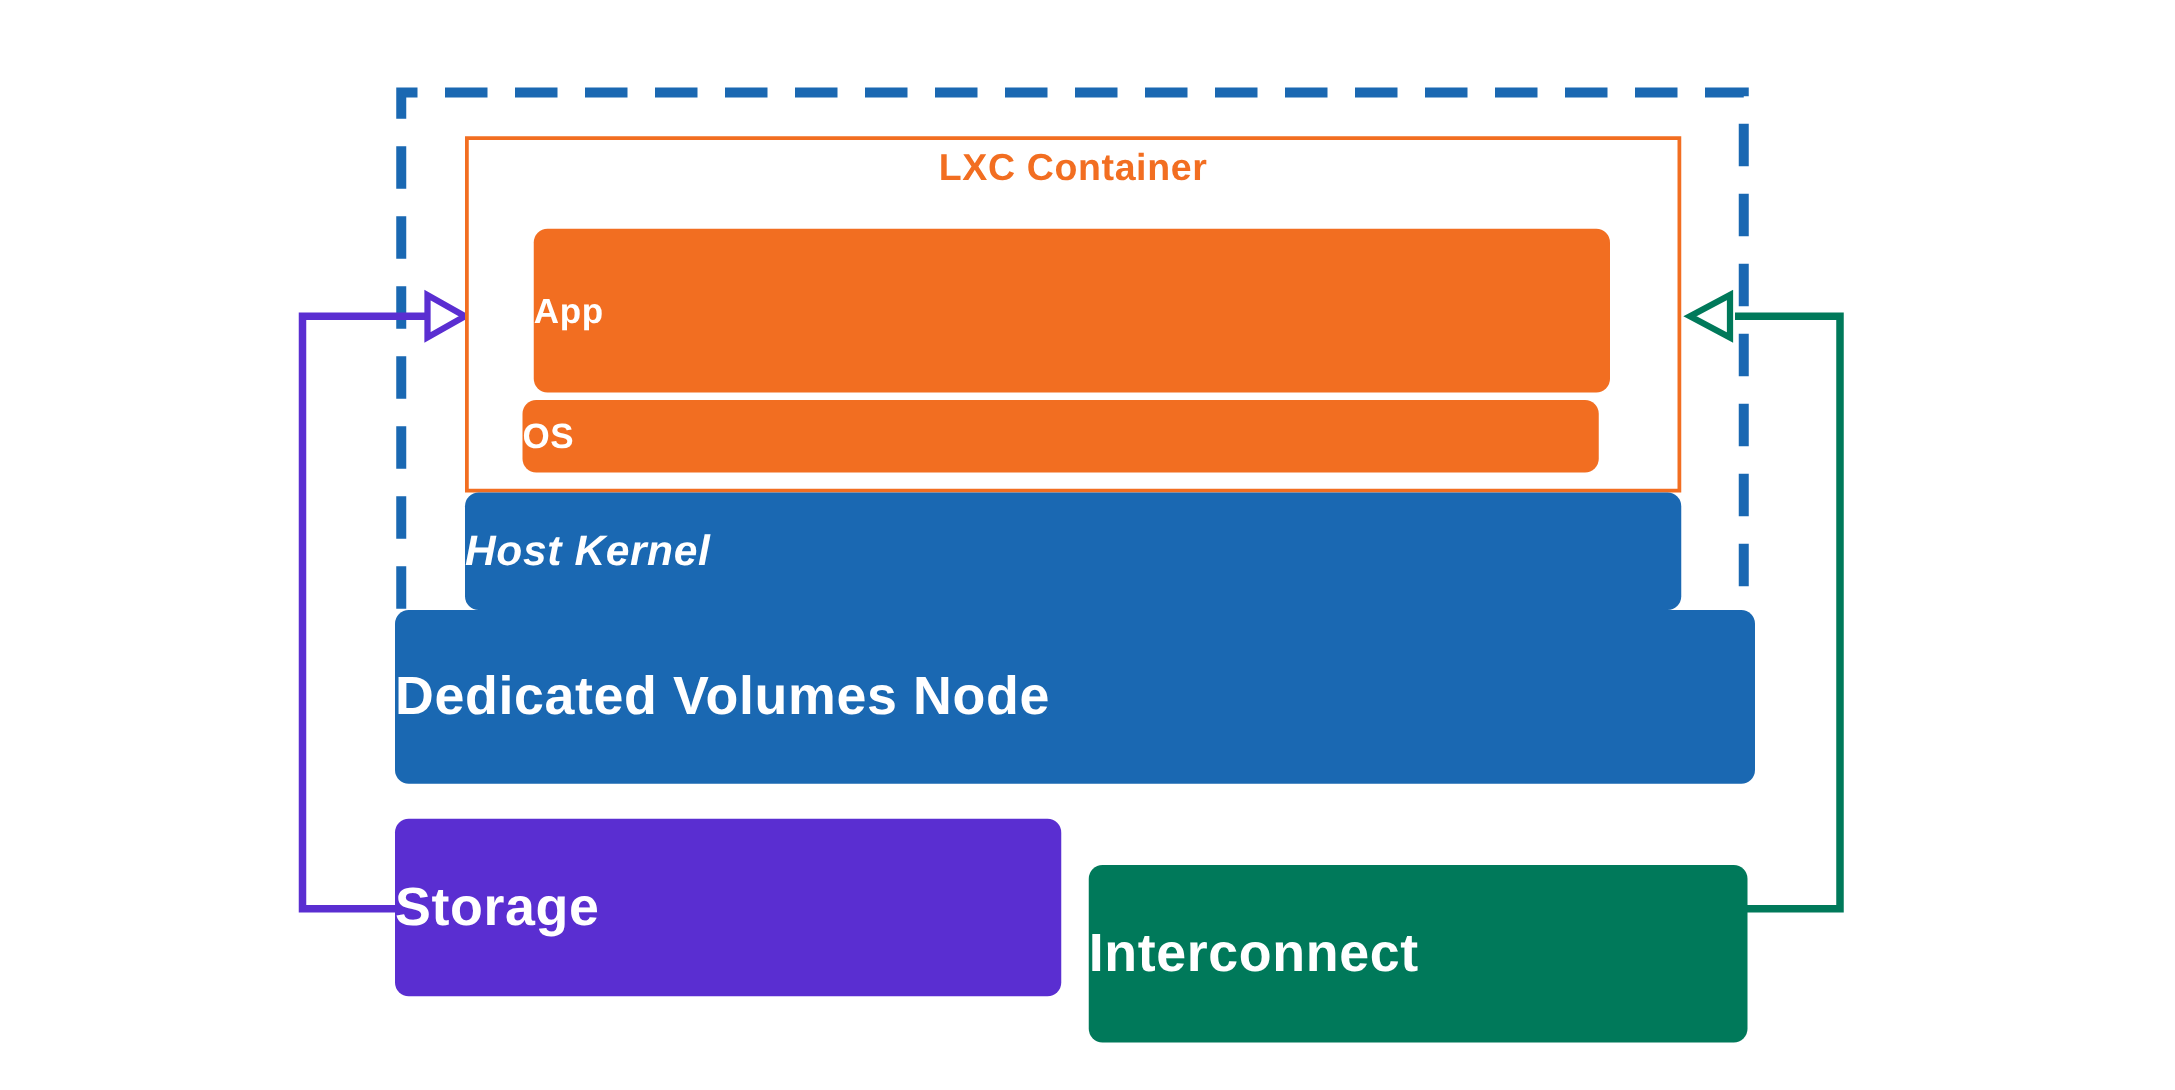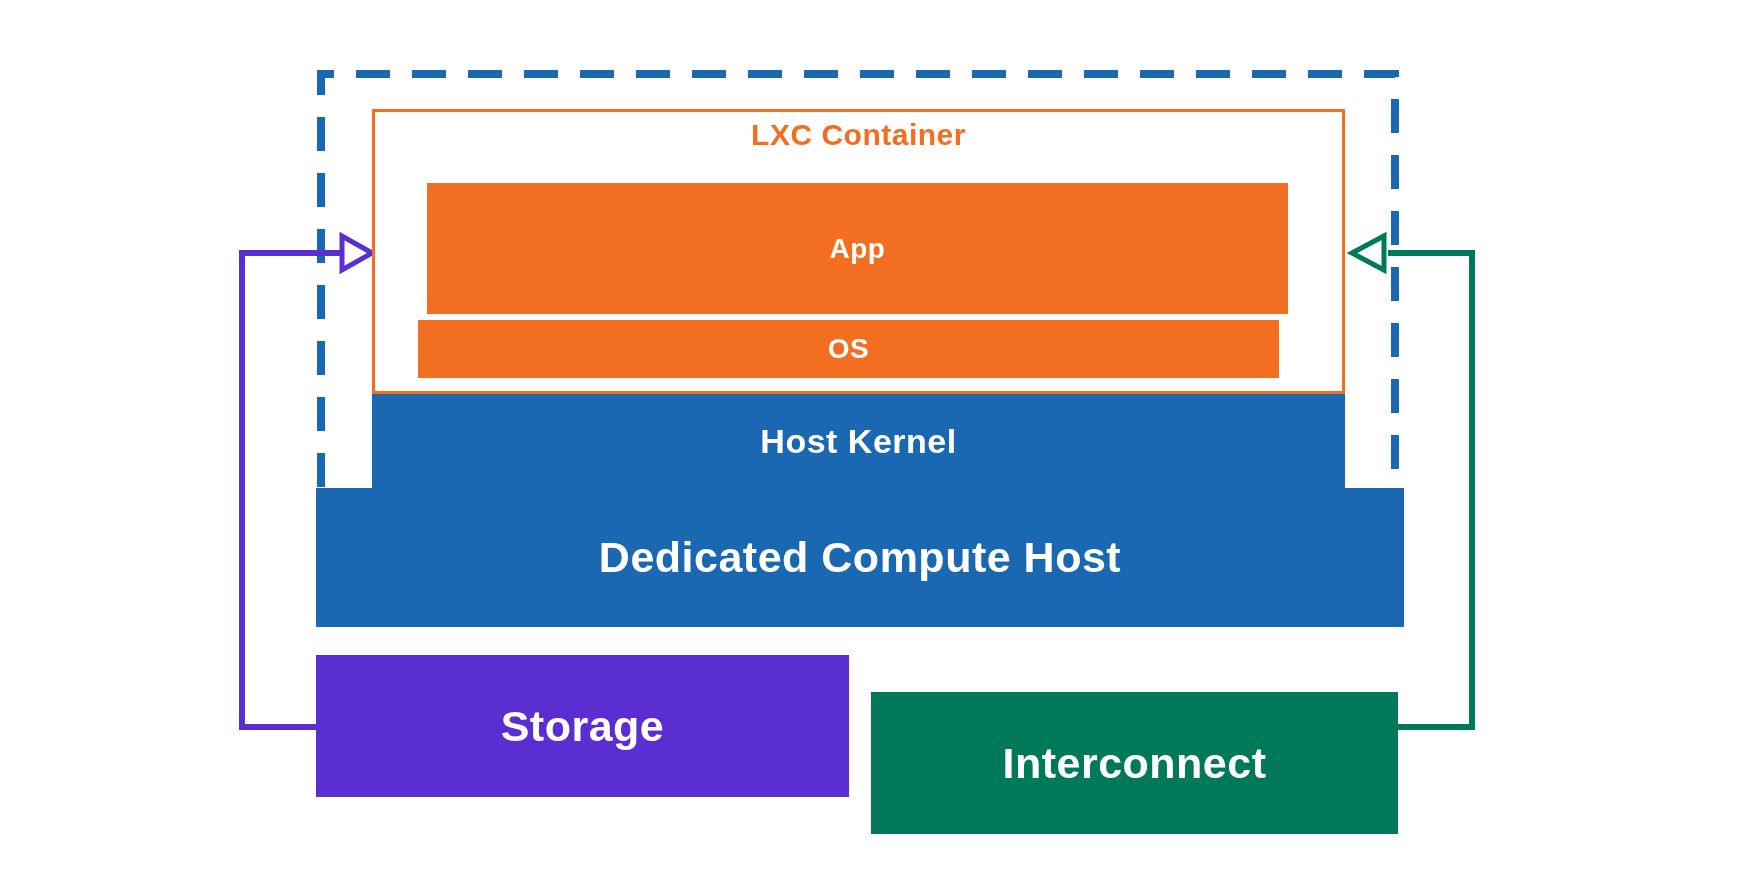--- a/index.html
+++ b/index.html
@@ -16,21 +16,21 @@
     font-weight:bold;
   }
   .canvas{
     position:relative;
     width:1740px;
     height:872px;
     background:#ffffff;
     overflow:hidden;
   }
   .abs{position:absolute;}
-  .center{display:flex;align-items:center;justify-content:center;}
+  .center{display:flex;align-items:center;justify-content:flex-start;border-radius:11px;}
   .white-text{color:var(--white);letter-spacing:0.5px;}
 
   
   svg.overlay{
     position:absolute;
     left:0;top:0;
     width:1740px;height:872px;
     pointer-events:none;
   }
   .dash-border{stroke:var(--blue);stroke-width:8;fill:none;stroke-dasharray:34 22;}
@@ -64,20 +64,21 @@
     left:418px;top:320px;width:861px;height:58px;
     background:var(--orange);
     font-size:28px;
     z-index:3;
   }
   .kernel-bar{
     left:372px;top:394px;width:973px;height:94px;
     background:var(--blue);
     font-size:34px;
     z-index:2;
+    font-style:italic;
   }
   .compute-node{
     left:316px;top:488px;width:1088px;height:139px;
     background:var(--blue);
     font-size:43px;
     z-index:4;
   }
   .storage-box{
     left:316px;top:655px;width:533px;height:142px;
     background:var(--purple);
@@ -134,21 +135,21 @@
 
   <div class="abs center os-bar white-text">
     <span>OS</span>
   </div>
 
   <div class="abs center kernel-bar white-text">
     <span>Host Kernel</span>
   </div>
 
   <div class="abs center compute-node white-text">
-    <span>Dedicated Compute Host</span>
+    <span>Dedicated Volumes Node</span>
   </div>
 
   <div class="abs center storage-box white-text">
     <span>Storage</span>
   </div>
 
   <div class="abs center interconnect-box white-text">
     <span>Interconnect</span>
   </div>
 

